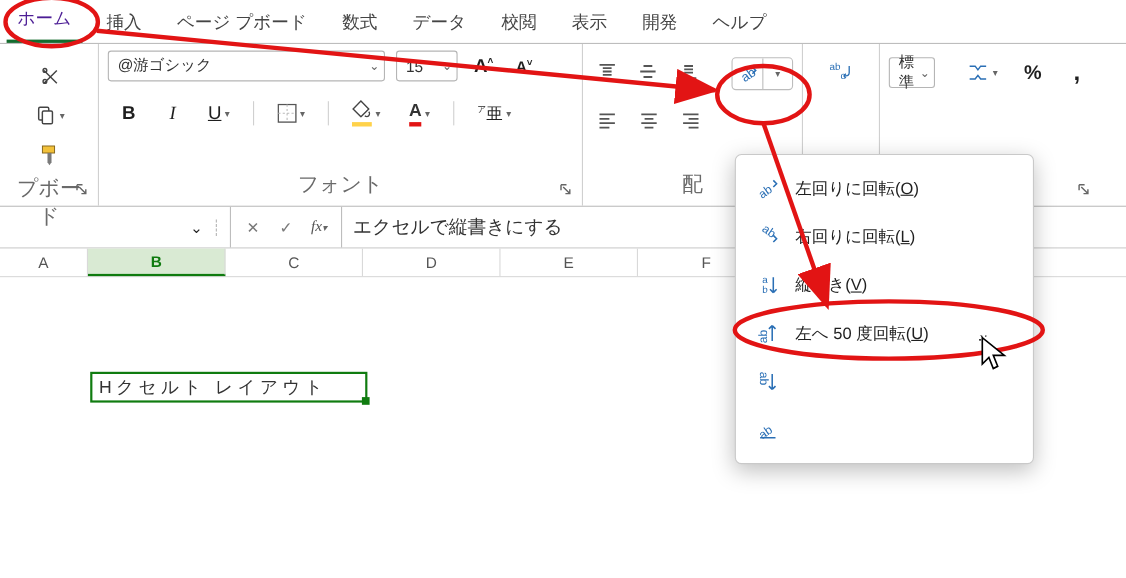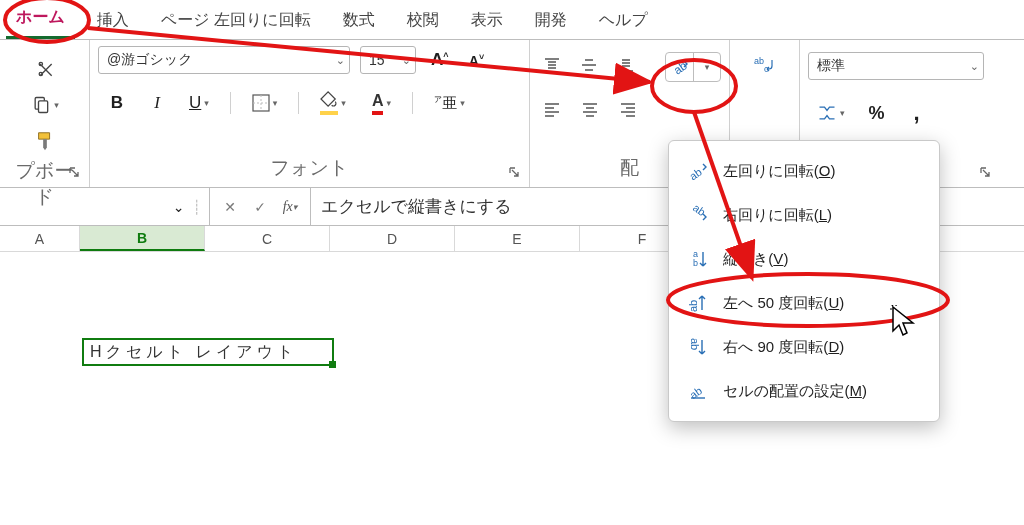--- a/index.html
+++ b/index.html
@@ -1,20 +1,20 @@
 <!DOCTYPE html>
 <html><head>
 <meta charset="utf-8">
 <style>
   html,body{margin:0;padding:0;font-family:"Yu Gothic UI","Meiryo",sans-serif;font-size:14px;color:#1f1f1f;background:#fff;width:1024px}
   *{box-sizing:border-box}
   
   .tabs{display:flex;align-items:flex-end;height:40px;border-bottom:1px solid #bdbdbd;padding:0 6px;gap:12px}
   .tab{padding:6px 10px 8px;font-size:16px;cursor:pointer;color:#444;white-space:nowrap}
-  .tab.active{color:#be185d;border-bottom:3px solid #146b2f;font-weight:700}
+  .tab.active{color:#4c1d95;border-bottom:3px solid #146b2f;font-weight:400}
   
   .ribbon{display:flex;align-items:stretch;height:148px;border-bottom:1px solid #bdbdbd;position:relative}
   .group{border-right:1px solid #d0d0d0;padding:6px 8px 0;display:flex;flex-direction:column;justify-content:space-between;position:relative}
   .group-label{font-size:19px;color:#6a6a6a;text-align:center;padding:4px 0 6px}
   .dlg-launch{position:absolute;right:6px;bottom:6px;width:18px;height:18px;display:flex;align-items:center;justify-content:center;cursor:pointer}
   .row{display:flex;align-items:center;gap:6px}
   .btn{display:inline-flex;align-items:center;justify-content:center;min-width:26px;height:26px;padding:0 4px;border:1px solid transparent;border-radius:3px;cursor:pointer;background:transparent}
   .combo{display:flex;align-items:center;height:28px;border:1px solid #b5b5b5;border-radius:3px;background:#fff;padding:0 4px 0 8px}
   .combo .val{flex:1;font-size:14px;color:#333}
   .combo .caret{font-size:11px;color:#666;margin-left:4px}
@@ -29,21 +29,21 @@
   .caret-sm{font-size:9px;color:#666}
   
   .align-body{display:flex;flex-direction:column;gap:14px;padding-top:6px}
   .align-row{display:flex;gap:10px}
   .orient-split{display:flex;align-items:center;border:1px solid #bdbdbd;border-radius:4px;overflow:hidden;height:30px}
   .orient-split .half{width:28px;height:100%;display:flex;align-items:center;justify-content:center}
   .orient-split .half+.half{border-left:1px solid #bdbdbd}
   
   .wrap-body{display:flex;flex-direction:column;gap:14px;padding-top:6px;align-items:center}
   
-  .num-body{display:flex;flex-direction:column;gap:20px;padding-top:6px}
+  .num-body{display:flex;flex-direction:row;gap:20px;padding-top:6px}
   
   .menu{position:absolute;top:100px;left:668px;width:272px;background:#fff;border:1px solid #c9c9c9;border-radius:6px;box-shadow:0 6px 20px rgba(0,0,0,.25);padding:8px 0;z-index:50}
   .menu-item{display:flex;align-items:center;gap:14px;height:44px;padding:0 18px;cursor:pointer;font-size:15px}
   .mi-icon{width:22px;height:22px;flex:0 0 22px;display:flex;align-items:center;justify-content:center}
   .menu-item u{text-decoration:underline}
   
   .fxbar{display:flex;align-items:center;height:38px;border-bottom:1px solid #bdbdbd}
   .namebox{width:210px;height:100%;border-right:1px solid #bdbdbd;display:flex;align-items:center;justify-content:flex-end;padding-right:8px;gap:8px}
   .fx-btns{display:flex;align-items:center;gap:2px;padding:0 6px;border-right:1px solid #bdbdbd;height:100%}
   .fx-btn{width:28px;height:28px;display:flex;align-items:center;justify-content:center;color:#7a7a7a;cursor:pointer;border-radius:3px}
@@ -62,22 +62,23 @@
   .cursor{position:absolute;left:890px;top:305px;width:26px;height:32px;z-index:120}
   
   .swatch-bar{height:4px;margin-top:1px}
 </style>
 </head>
 <body>
 
 <div class="tabs">
   <div class="tab active">ホーム</div>
   <div class="tab">挿入</div>
-  <div class="tab">ページ 左回りに回転</div>
+  <div class="tab">ページ プボード</div>
   <div class="tab">数式</div>
+  <div class="tab">データ</div>
   <div class="tab">校閲</div>
   <div class="tab">表示</div>
   <div class="tab">開発</div>
   <div class="tab">ヘルプ</div>
 </div>
 
 <div class="ribbon">
 
   <div class="group" style="width:90px">
     <div class="clip-col">
@@ -311,30 +312,28 @@
         </span>
       <span><span>左へ 50 度回転(</span><u>U</u><span>)</span></span>
     </div>
     <div class="menu-item">
       <span class="mi-icon">
           <svg width="22" height="22" viewBox="0 0 22 22">
             <text x="0" y="14" font-size="11" fill="#2a6fb5" transform="rotate(90 8 10)">ab</text>
             <path d="M15 4v14m0 0-3-3m3 3 3-3" fill="none" stroke="#2a6fb5" stroke-width="1.4"></path>
           </svg>
         </span>
-      <span><span>右へ 90 度回転(</span><u>D</u><span>)</span></span>
     </div>
     <div class="menu-item">
       <span class="mi-icon">
           <svg width="22" height="22" viewBox="0 0 22 22">
             <text x="2" y="15" font-size="11" fill="#2a6fb5" transform="rotate(-35 11 11)">ab</text>
             <path d="M4 18h14" stroke="#2a6fb5" stroke-width="1.4"></path>
           </svg>
         </span>
-      <span><span>セルの配置の設定(</span><u>M</u><span>)</span></span>
     </div>
   </div>
 </div>
 
 <div class="fxbar">
   <div class="namebox">
     <span class="caret">⌄</span>
     <span style="color:#bbb">┊</span>
   </div>
   <div class="fx-btns">

